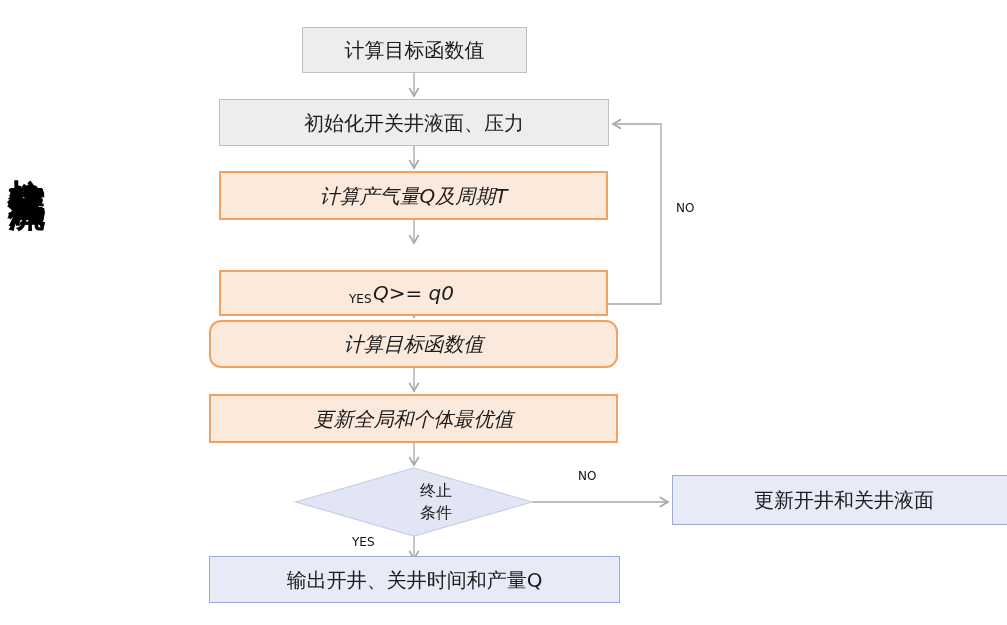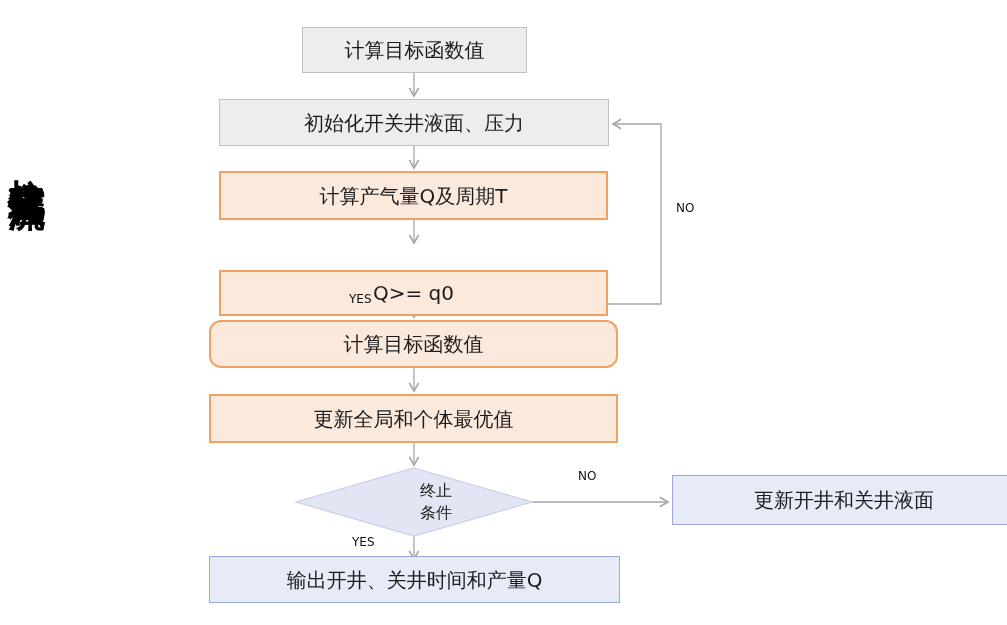--- a/index.html
+++ b/index.html
@@ -33,21 +33,21 @@
     position: absolute;
     display: flex;
     align-items: center;
     justify-content: center;
     font-size: 20px;
     color: #1c1c1c;
     text-align: center;
     line-height: 1.2;
   }
   .grey   { background: #EDEDED; border: 1px solid #BFBFBF; }
-  .orange { background: #FBE9DB; border: 2px solid #F0A264; }
+  .orange { background: #FBE9DB; border: 2px solid #F0A264; font-style: italic; }
   .blue   { background: #E7EBF7; border: 1.5px solid #9DA9D6; }
 
   .n-read       { left: 302px; top: 27px;  width: 225px; height: 46px; }
   .n-init       { left: 219px; top: 99px;  width: 390px; height: 47px; }
   .n-calcqt     { left: 219px; top: 171px; width: 389px; height: 49px; }
   .n-qcheck     { left: 219px; top: 246px; width: 389px; height: 46px; margin-top: 24px; }
   .n-objective  { left: 209px; top: 320px; width: 409px; height: 48px; border-radius: 12px; }
   .n-best       { left: 209px; top: 394px; width: 409px; height: 49px; }
   .n-updatelvl  { left: 672px; top: 475px; width: 344px; height: 50px; }
   .n-output     { left: 209px; top: 540px; width: 411px; height: 47px; margin-top: 16px; }

